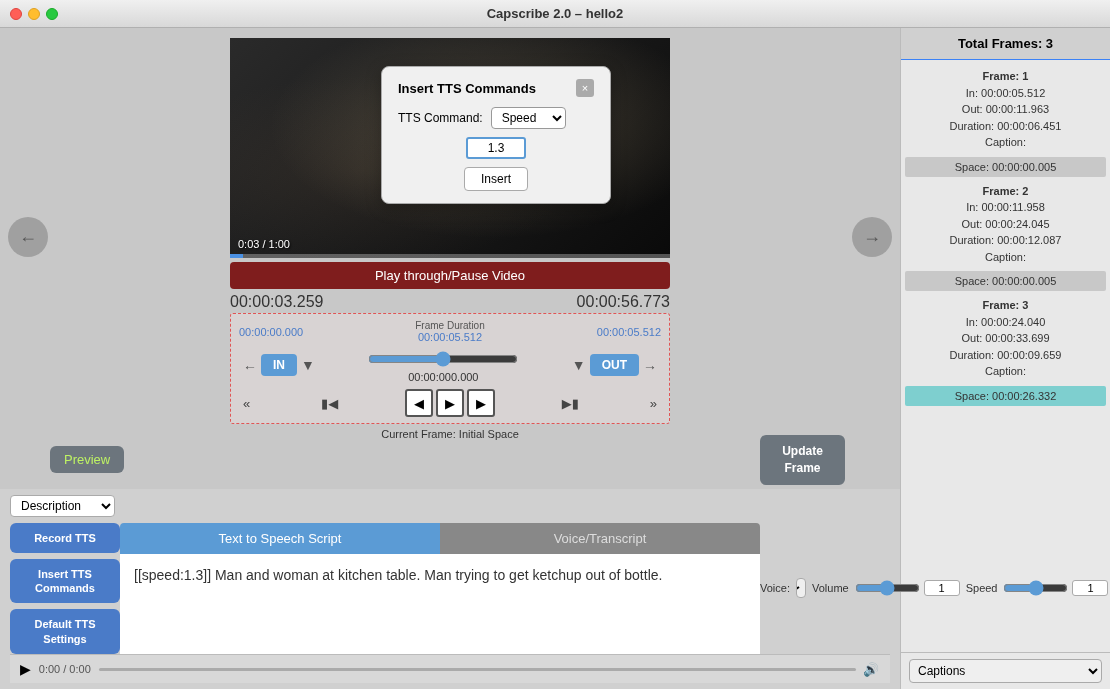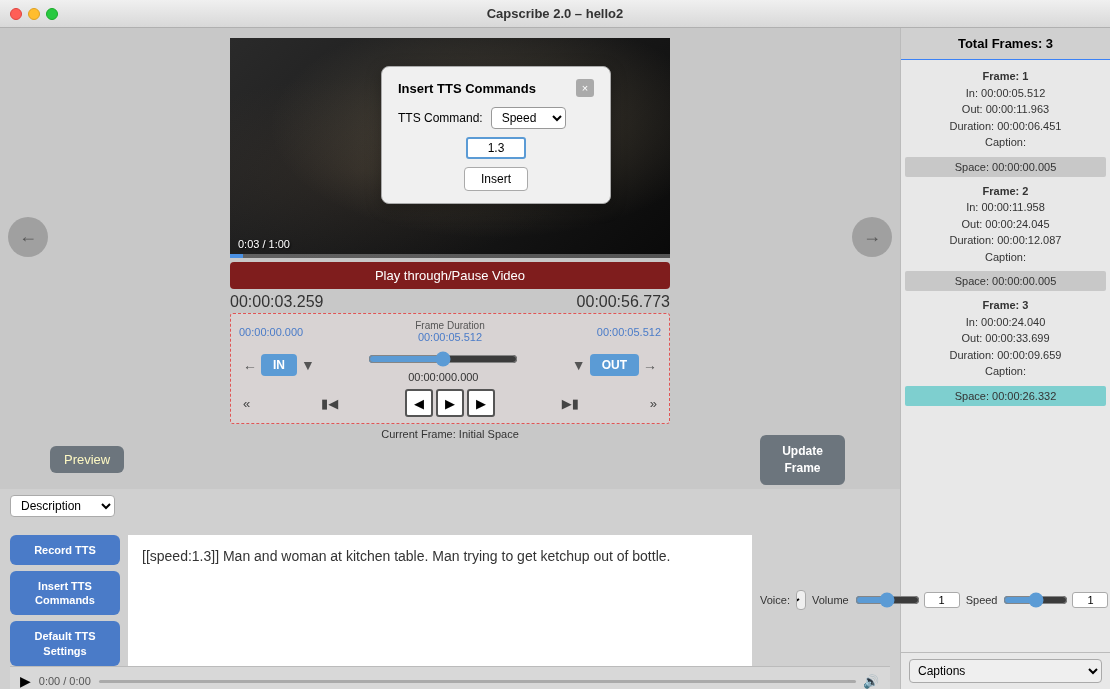--- a/index.html
+++ b/index.html
@@ -266,21 +266,21 @@
     .current-frame-label {
       text-align: center;
       font-size: 11px;
       color: #333;
       margin-top: 4px;
     }
 
     
     .preview-btn {
       background: #6c757d;
-      color: #fef9c3;
+      color: #bef264;
       border: none;
       padding: 6px 14px;
       border-radius: 6px;
       cursor: pointer;
       font-size: 13px;
       position: absolute;
       left: 50px;
     }
 
     
@@ -384,23 +384,21 @@
       padding: 2px 16px 2px 6px;
       font-size: 12px;
       border: 1px solid #aaa;
       border-radius: 4px;
       background: white;
       appearance: auto;
     }
 
     .bottom-content {
       display: flex;
-      gap: 8px;
       flex: 1;
-      margin-top: 12px;
     }
 
     
     .tts-buttons {
       display: flex;
       flex-direction: column;
       gap: 6px;
       width: 110px;
       flex-shrink: 0;
     }
@@ -732,20 +730,24 @@
 
       <div class="bottom-content">
 
         <div class="tts-buttons">
           <button class="tts-btn">Record TTS</button>
           <button class="tts-btn">Insert TTS<br>Commands</button>
           <button class="tts-btn">Default TTS<br>Settings</button>
         </div>
 
         <div class="tabs-area">
+          <div class="tab-bar">
+            <button class="tab tab-active">Text to Speech Script</button>
+            <button class="tab tab-inactive">Voice/Transcript</button>
+          </div>
           <div class="tab-content">[[speed:1.3]] Man and woman at kitchen table. Man trying to get ketchup out of bottle.</div>
         </div>
 
         <div class="voice-panel">
           <div class="voice-label">Voice:</div>
           <select class="voice-select">
             <option>English M - rms</option>
           </select>
 
           <div class="slider-label">Volume</div>

